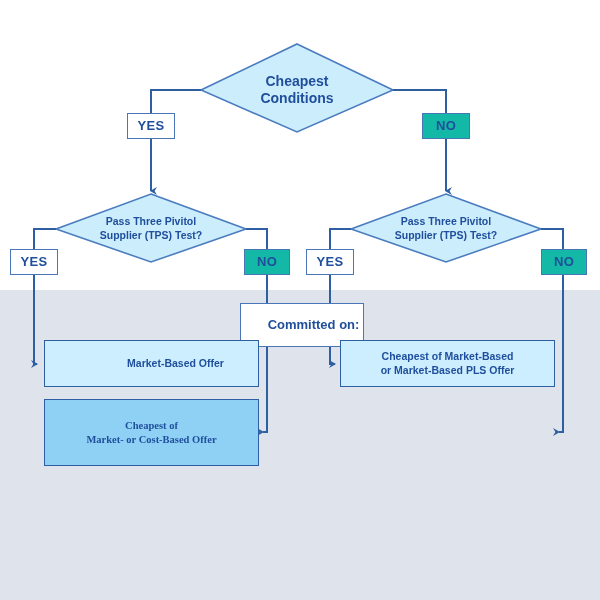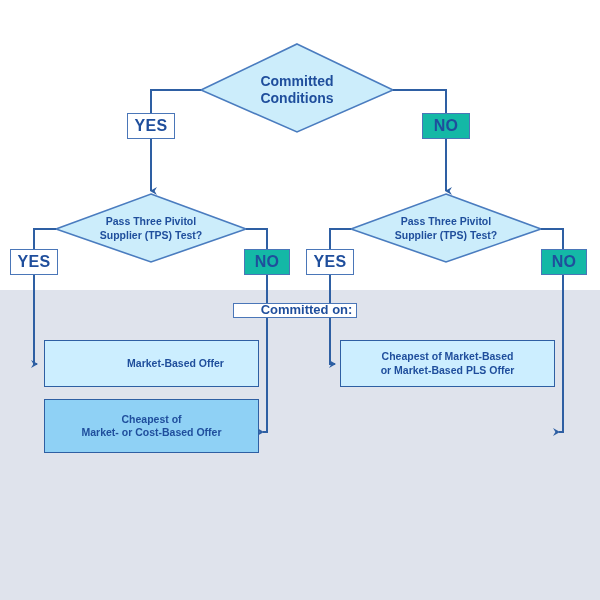--- a/index.html
+++ b/index.html
@@ -43,21 +43,21 @@
     font-weight: bold;
     font-size: 10.5px;
     line-height: 1.3;
   }
   .title-label {
     font-size: 14px;
   }
   .tagbox {
     border: 1.6px solid #4a76b8;
     background: #ffffff;
-    font-size: 16px;
+    font-size: 13px;
     letter-spacing: .3px;
   }
   .tagbox.no {
     background: #14b8a6;
   }
   .committed {
     border: 1.6px solid #4a76b8;
     background: #ffffff;
     font-size: 13px;
   }
@@ -112,45 +112,45 @@
 
     <path d="M34,274 L34,364 L37,364" fill="none" stroke="#2e5fa3" stroke-width="2" marker-end="url(#arrow-right)"></path>
 
     <path d="M267,274 L267,432 L263,432" fill="none" stroke="#2e5fa3" stroke-width="2" marker-end="url(#arrow-left)"></path>
 
     <path d="M330,274 L330,364 L335,364" fill="none" stroke="#2e5fa3" stroke-width="2" marker-end="url(#arrow-right)"></path>
 
     <path d="M563,274 L563,432 L559,432" fill="none" stroke="#2e5fa3" stroke-width="2" marker-end="url(#arrow-left)"></path>
   </svg>
 
-  <div class="node title-label" style="left:216px; top:64px; width:162px; height:52px;">Committed
+  <div class="node title-label" style="left:216px; top:64px; width:162px; height:52px;">Cheapest
 Conditions</div>
 
   <div class="node diamond-label" style="left:76px; top:211px; width:150px; height:36px;">Pass Three Pivitol
 Supplier (TPS) Test?</div>
 
   <div class="node diamond-label" style="left:371px; top:211px; width:150px; height:36px;">Pass Three Pivitol
 Supplier (TPS) Test?</div>
 
   <div class="node tagbox" style="left:127px; top:113px; width:48px; height:26px;">YES</div>
 
   <div class="node tagbox no" style="left:422px; top:113px; width:48px; height:26px;">NO</div>
 
   <div class="node tagbox" style="left:10px; top:249px; width:48px; height:26px;">YES</div>
 
   <div class="node tagbox no" style="left:244px; top:249px; width:46px; height:26px;">NO</div>
 
   <div class="node tagbox" style="left:306px; top:249px; width:48px; height:26px;">YES</div>
 
   <div class="node tagbox no" style="left:541px; top:249px; width:46px; height:26px;">NO</div>
 
-  <div class="node committed" style="left:233px; top:303px; width:124px; height:15px;padding-left:23px;">Committed on:</div>
+  <div class="node committed" style="left:240px; top:303px; width:124px; height:44px;padding-left:23px;">Committed on:</div>
 
   <div class="node outbox light" style="left:44px; top:340px; width:215px; height:47px;padding-left:48px;">Market-Based Offer</div>
 
-  <div class="node outbox dark" style="left:44px; top:399px; width:215px; height:54px;">Cheapest of
+  <div class="node outbox dark" style="left:44px; top:399px; width:215px; height:67px;font-family:Liberation Serif, serif;">Cheapest of
 Market- or Cost-Based Offer</div>
 
   <div class="node outbox light" style="left:340px; top:340px; width:215px; height:47px;">Cheapest of Market-Based
 or Market-Based PLS Offer</div>
 
 
 </div>
 
 </body></html>

